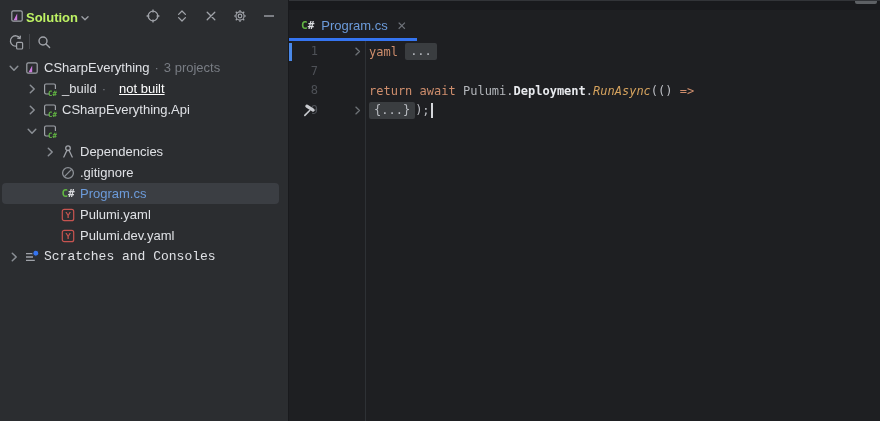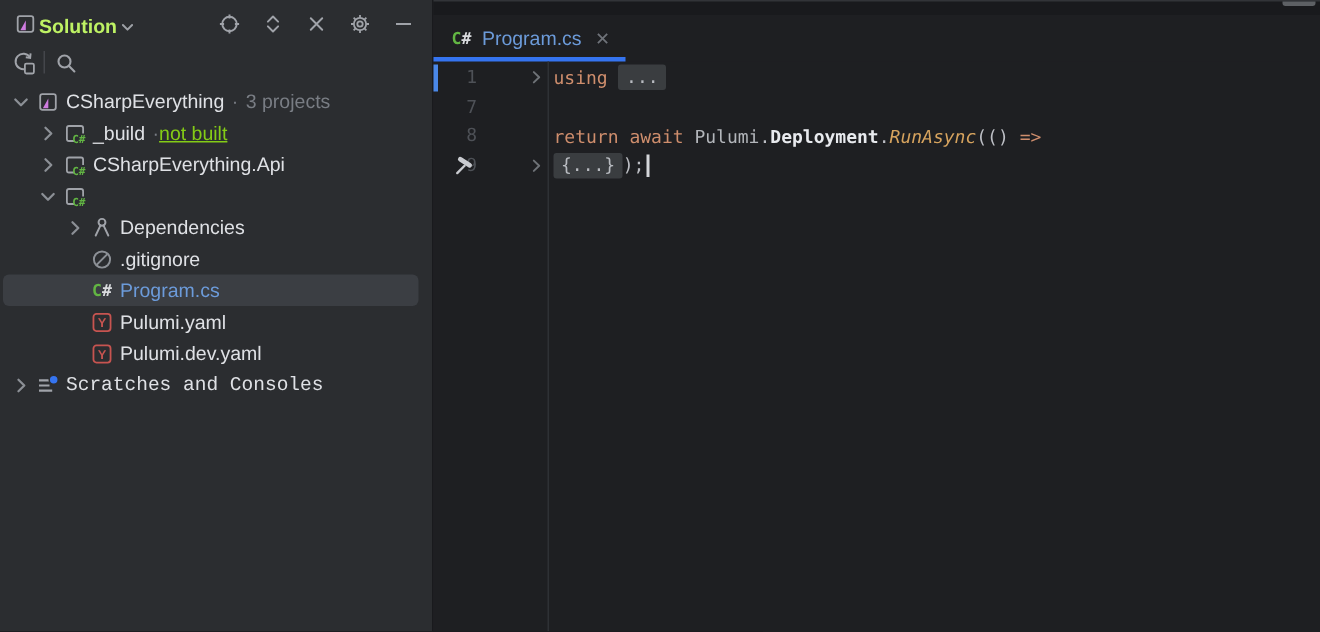--- a/index.html
+++ b/index.html
@@ -18,21 +18,21 @@
   .panel-toolbar{height:25px;flex:none;display:flex;align-items:center;padding:0 6px;gap:5px;}
   .vdiv{width:1px;height:15px;background:#44464B;}
   .tree{flex:1;padding-top:3px;font-size:13px;color:#DFE1E5;overflow:hidden;}
   .row{height:21px;display:flex;align-items:center;margin:0 9px 0 2px;border-radius:4px;}
   .row.selected{background:#3B3E43;}
   .slot{width:18px;flex:none;display:flex;align-items:center;justify-content:center;}
   .lbl{margin-left:3px;white-space:nowrap;}
   .lbl.modified{color:#6C9BDA;}
   .sep,.sfx{color:#797D84;margin-left:5px;white-space:nowrap;}
   .sfx{margin-left:5px;}
-  .lnk{color:#84cc16;text-decoration:underline;margin-left:0;white-space:nowrap;cursor:pointer;}
+  .lnk{color:#ffffff;text-decoration:underline;margin-left:13px;white-space:nowrap;cursor:pointer;}
 
   
   .editor-col{flex:1;display:flex;flex-direction:column;position:relative;background:#1E1F22;}
   .top-strip{height:10px;flex:none;background:#191A1D;border-top:1px solid #323438;position:relative;}
   .corner-chip{position:absolute;right:3px;top:0;width:22px;height:3px;background:#5D6064;border-radius:0 0 2px 2px;}
   .tabbar{height:31px;flex:none;display:flex;align-items:stretch;background:#1E1F22;}
   .tab{position:relative;display:flex;align-items:center;gap:7px;padding:0 10px 0 12px;
        font-size:13px;color:#6C9BDA;cursor:pointer;}
   .tab .underline{position:absolute;left:0;right:0;bottom:0;height:3px;background:#3574F0;}
   .cs-glyph{font-weight:700;font-size:11px;font-family:"DejaVu Sans Mono",monospace;letter-spacing:0;}
@@ -287,21 +287,21 @@
     <div class="code-line">
           <div class="gut">
             <span class="chg"></span>
             <span class="lnum">1</span>
             <span class="gfold">
               <svg width="13" height="13" viewBox="0 0 16 16">
                 <path d="M6 3.8 L10.4 8 L6 12.2" fill="none" stroke="#6E7277" stroke-width="1.6" stroke-linecap="round" stroke-linejoin="round"></path>
               </svg>
             </span>
           </div>
-          <div class="ltext"><span class="tok kw">using </span><span class="fold">...</span></div>
+          <div class="ltext"><span class="tok kw">yaml </span><span class="fold">...</span></div>
         </div>
         <div class="code-line">
           <div class="gut">
             <span class="lnum">7</span>
           </div>
           <div class="ltext"></div>
         </div>
         <div class="code-line">
           <div class="gut">
             <span class="lnum">8</span>

